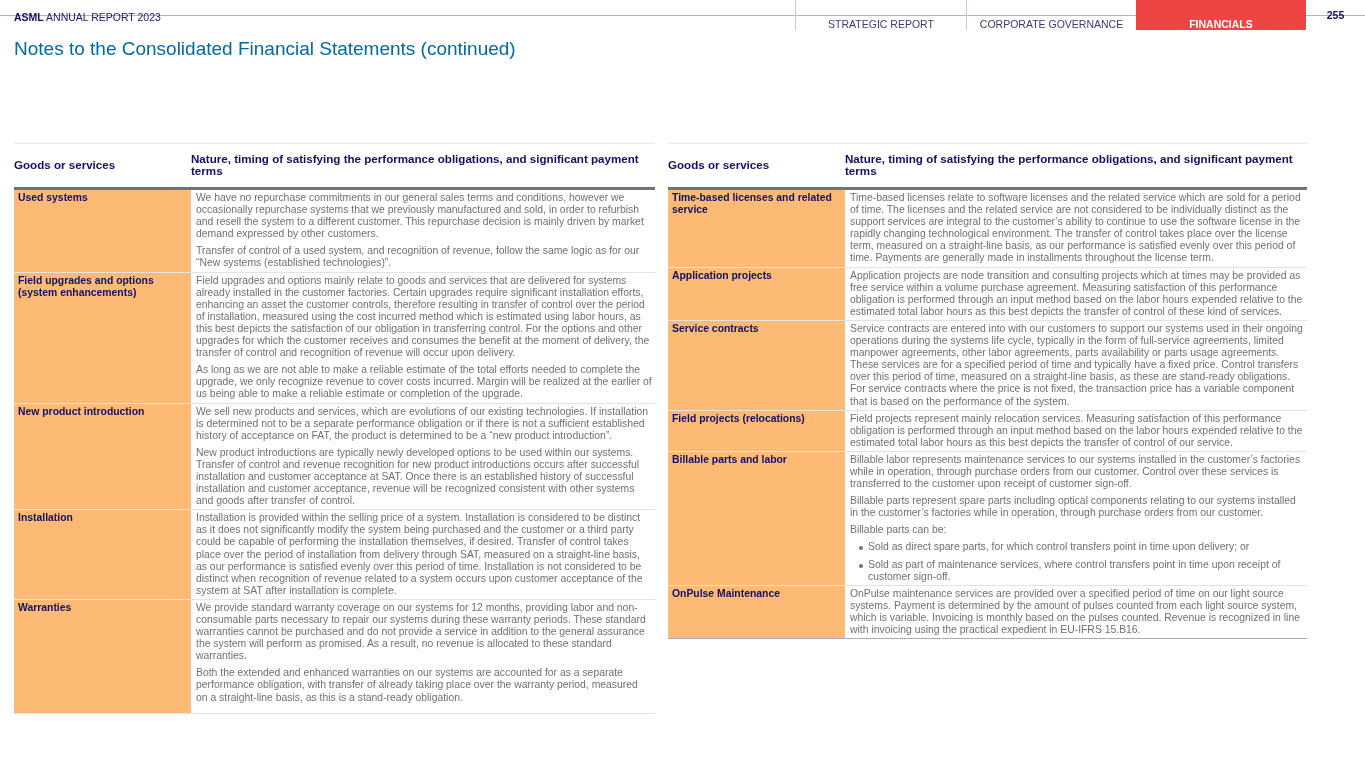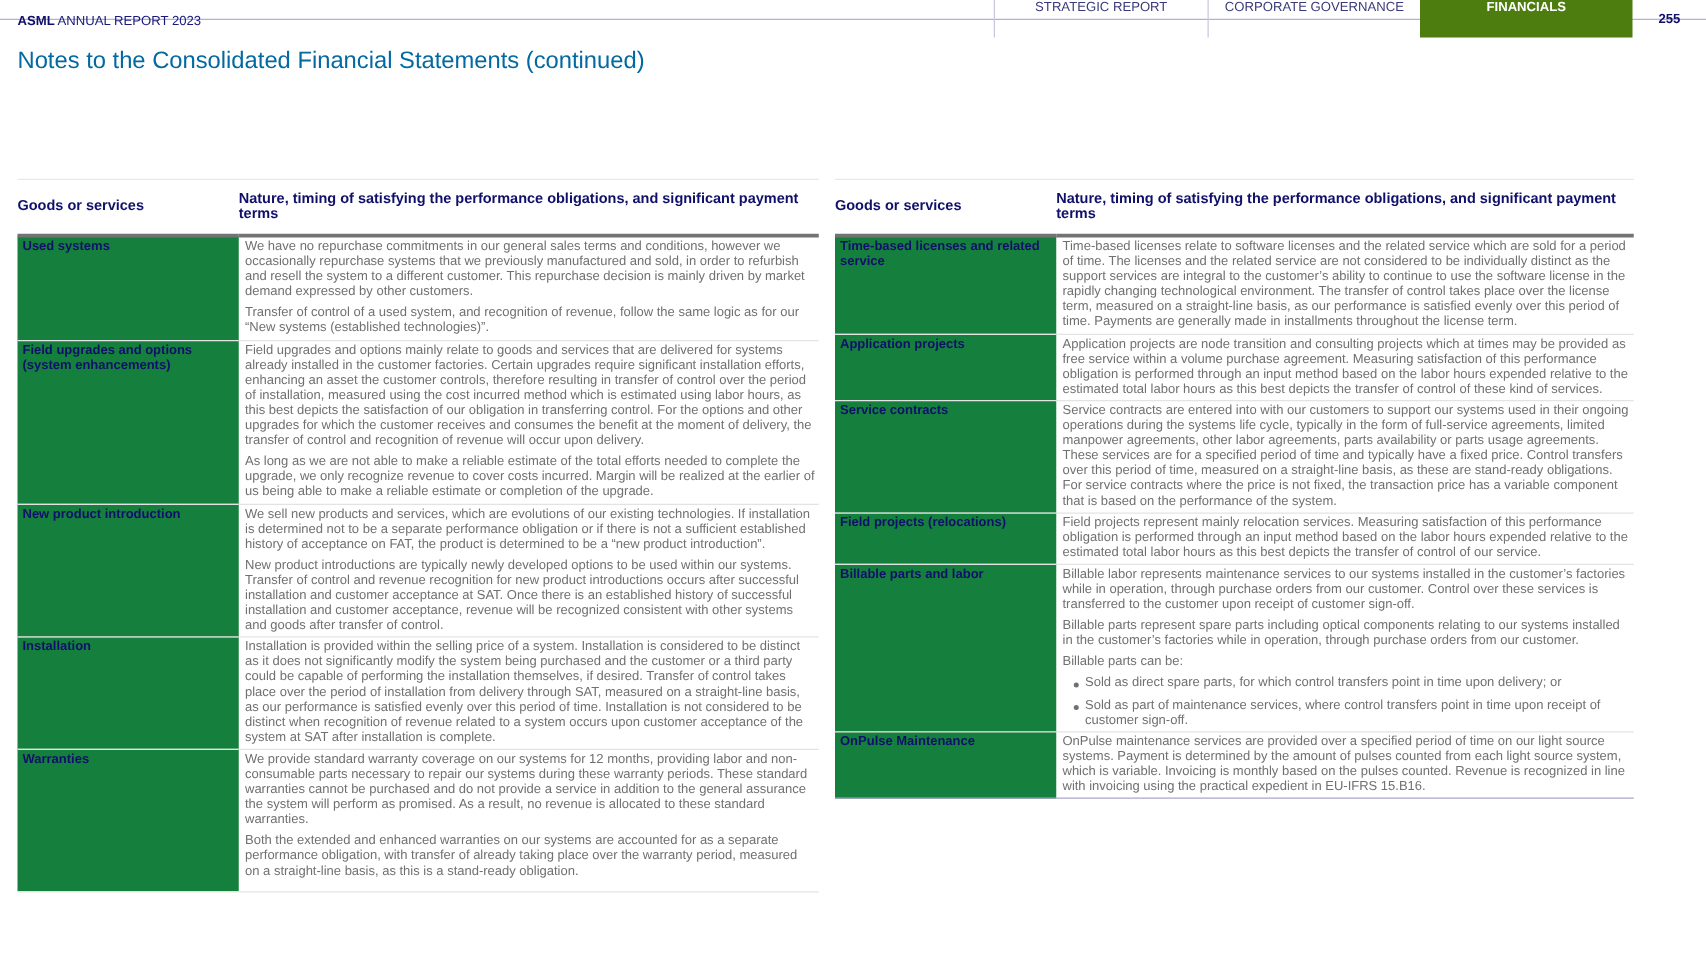--- a/index.html
+++ b/index.html
@@ -12,23 +12,23 @@
       border-bottom: 1px solid #b3b0d4; box-sizing: border-box;
     }
     .brand { position: absolute; left: 14px; top: 11px; font-size: 10.5px; color: #1a1a7a; letter-spacing: 0px; }
     .brand b { font-weight: bold; color: #10106b; }
     .section-title { position: absolute; left: 239px; top: 11px; font-size: 10.5px; color: #2a8fd1; }
     .section-title b { font-weight: bold; }
     .section-title span.light { color: #6fb3e0; }
     .navtab {
       position: absolute; top: 0; height: 30px; box-sizing: border-box;
       border-left: 1px solid #c9c7df; font-size: 10.5px; color: #3a3a7a;
-      display: flex; align-items: flex-start; justify-content: center; cursor: pointer;
+      display: flex; align-items: flex-end; justify-content: center; cursor: pointer;
     }
-    .navtab.active { background: #4d7c0f; color: #ffffff; font-weight: bold; border-left: none; }
+    .navtab.active { background: #ef4444; color: #ffffff; font-weight: bold; border-left: none; }
     .pagenum {
       position: absolute; left: 1306px; top: 0; width: 59px; height: 30px;
       display: flex; align-items: center; justify-content: center;
       font-size: 10.5px; font-weight: bold; color: #10106b;
     }
     h1.page-title {
       position: absolute; left: 14px; top: 38px; margin: 0;
       font-size: 19px; font-weight: normal; color: #0369a1;
     }
     table.notes {
@@ -36,21 +36,21 @@
       font-size: 10.4px; line-height: 12.1px;
     }
     table.notes th {
       text-align: left; vertical-align: middle; color: #10106b; font-weight: bold;
       font-size: 11.6px; line-height: 12.5px; padding: 4px 4px 5px 0;
       border-top: 1px solid #e8e8ee; border-bottom: 3px solid #737373;
     }
     table.notes th.c2 { padding-left: 0; }
     table.notes td { vertical-align: top; border-bottom: 1px solid #e3e3e3; padding: 2px 4px 2px 4px; }
     table.notes td.label {
-      background: #15803d; color: #10106b; font-weight: bold; padding-left: 4px;
+      background: #fdba74; color: #10106b; font-weight: bold; padding-left: 4px;
     }
     table.notes td.desc { color: #707070; padding-left: 5px; padding-right: 3px; }
     table.notes td.desc p { margin: 0 0 5px 0; }
     table.notes td.desc p:last-child { margin-bottom: 0; }
     table.notes td.desc ul { margin: 0; padding-left: 10px; list-style: none; }
     table.notes td.desc li { position: relative; padding-left: 8px; margin-bottom: 5px; }
     table.notes td.desc li:last-child { margin-bottom: 0; }
     table.notes td.desc li::before {
       content: ""; position: absolute; left: -1px; top: 5px; width: 4px; height: 4px;
       border-radius: 50%; background: #707070;

